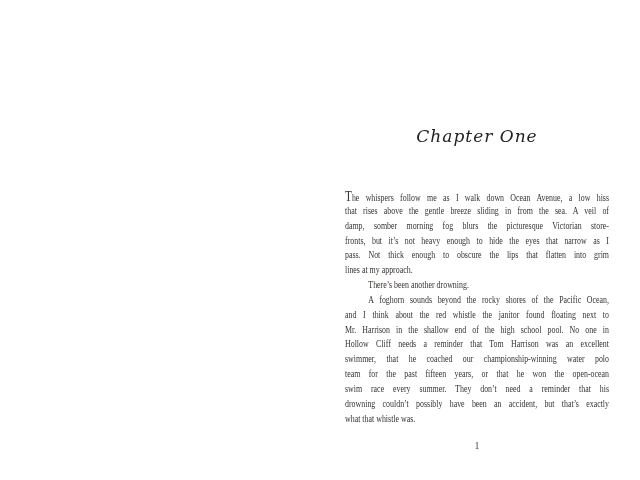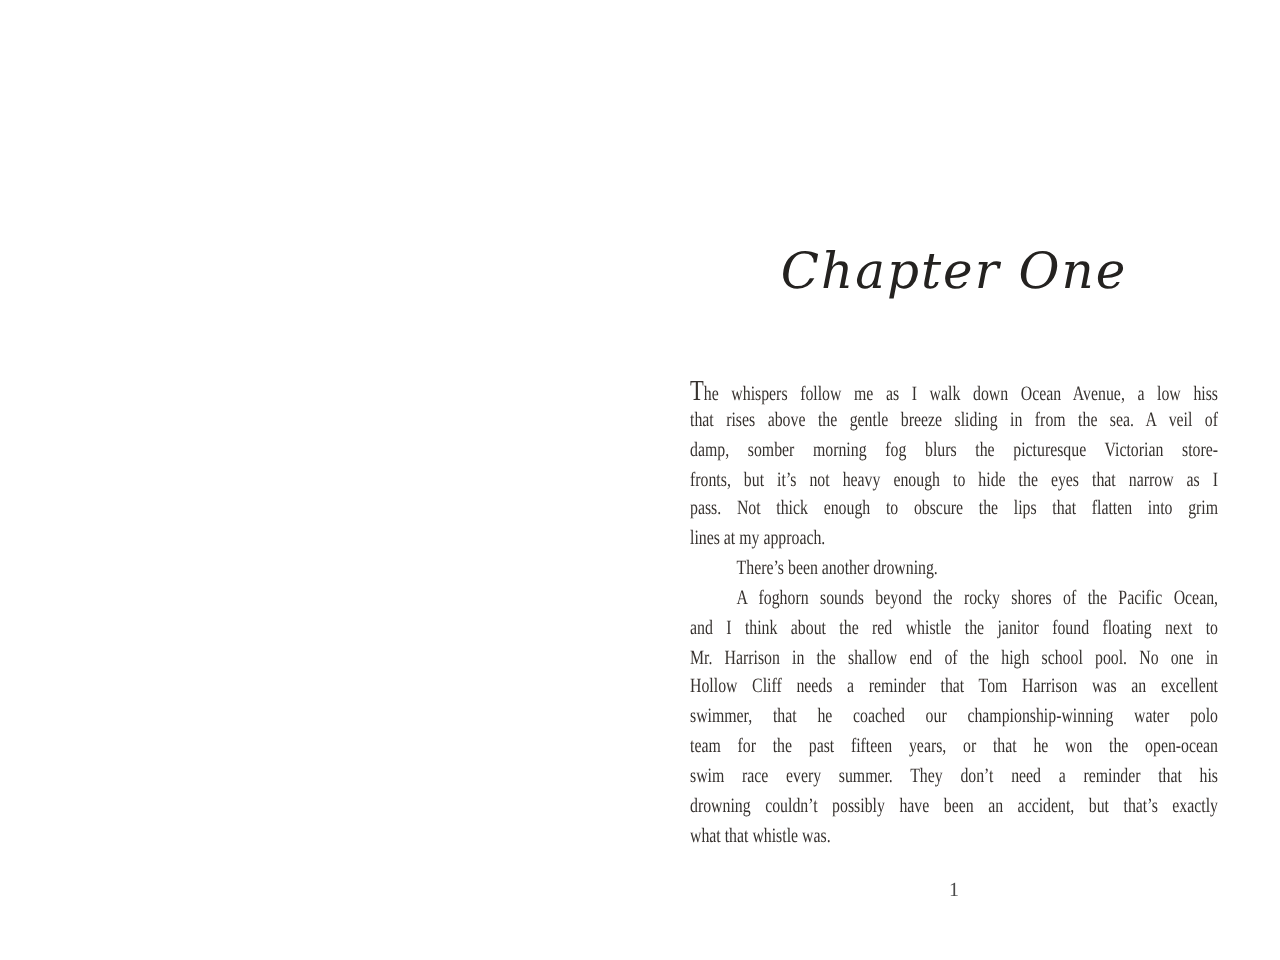--- a/index.html
+++ b/index.html
@@ -28,21 +28,21 @@
     background: #ffffff;
   }
   .chapter-heading {
     position: absolute;
     left: 345px;
     top: 121px;
     width: 264px;
     text-align: center;
     font-family: "DejaVu Serif", serif;
     font-style: italic;
-    font-size: 25px;
+    font-size: 17px;
     line-height: 30px;
     letter-spacing: 1px;
     color: #242220;
   }
   .text-block {
     position: absolute;
     left: 345px;
     top: 189px;
     width: 340px;
     transform: scaleX(0.7765);

